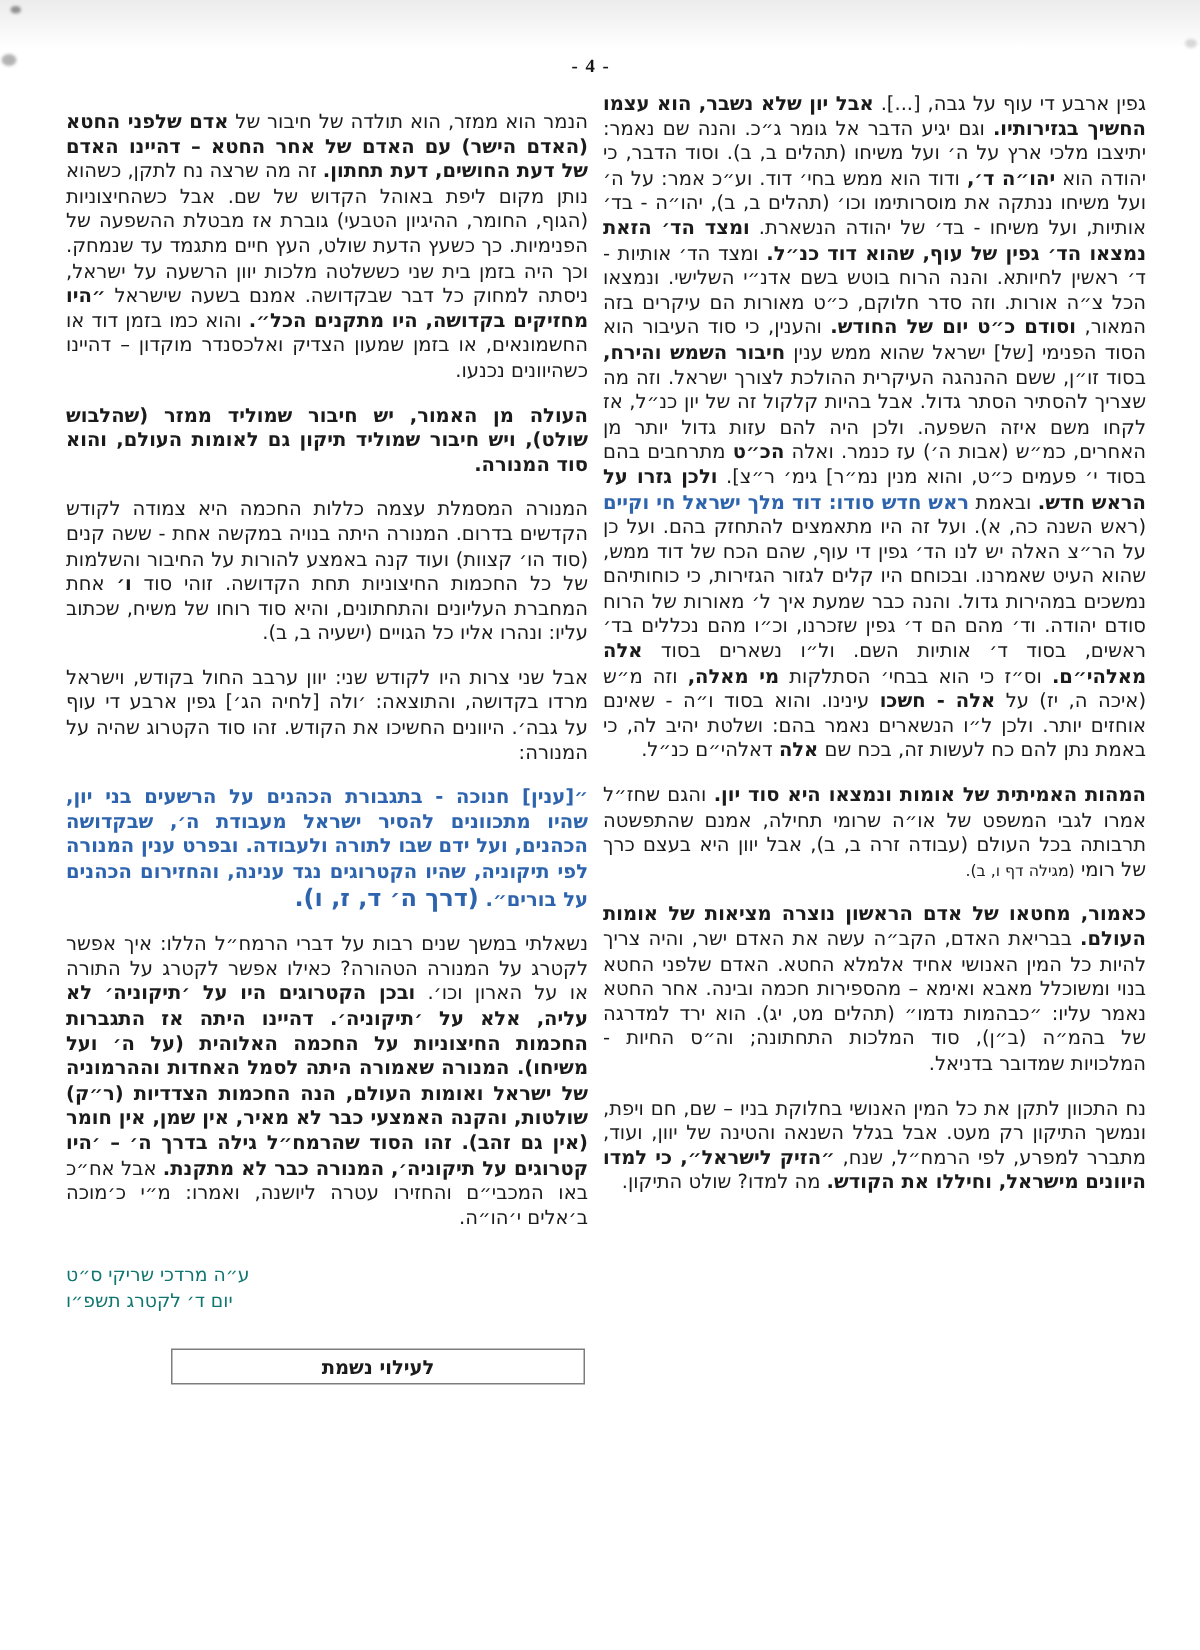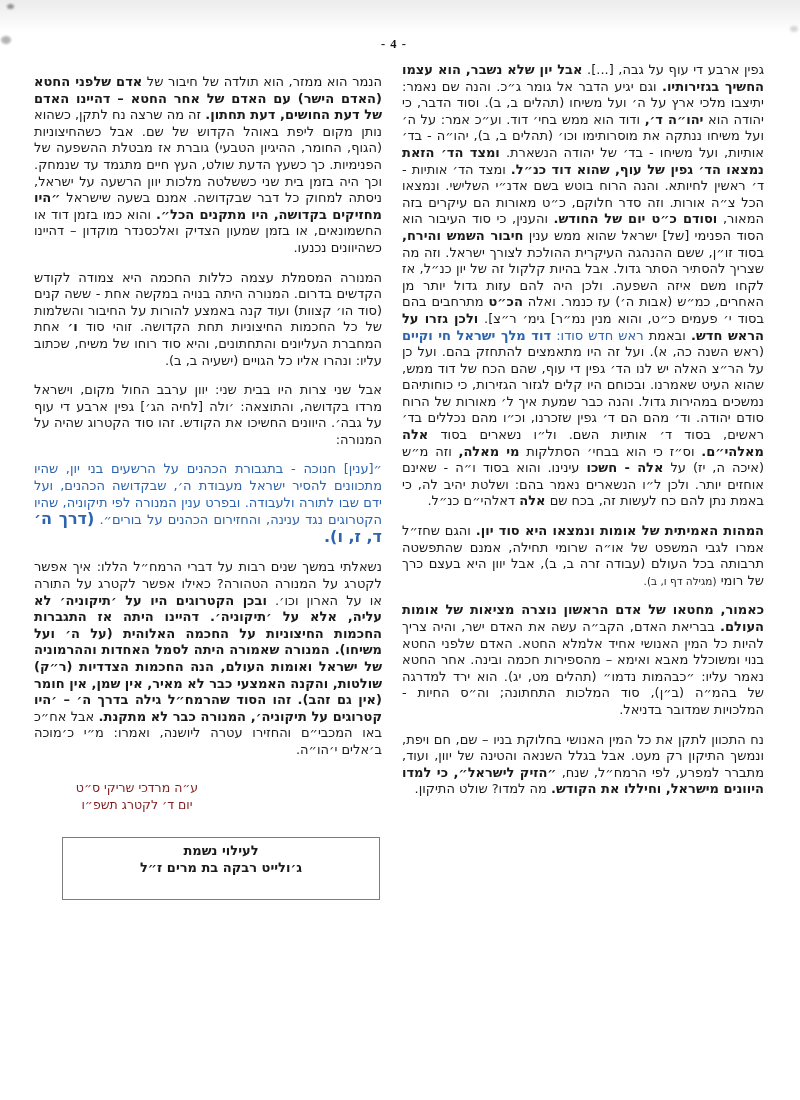--- a/index.html
+++ b/index.html
@@ -19,37 +19,37 @@
   .pagenum{
     position:absolute;top:37px;left:372px;width:44px;text-align:center;
     font-family:"Liberation Serif","DejaVu Serif",serif;
     font-size:12.5px;font-weight:bold;color:#161616;letter-spacing:1px;
   }
   .col{
     position:absolute;direction:rtl;text-align:justify;
     font-size:13px;line-height:16.6px;color:#1b1b1b;
   }
   .col-right{top:62px;right:36px;width:362px;}
-  .col-left{top:74px;left:34px;width:348px;}
+  .col-left{top:74px;left:44px;width:348px;}
   p.para{margin:0 0 13px 0;padding:0;}
   .seg-p{font-weight:normal;}
   .seg-b{font-weight:bold;}
   .seg-bl{color:var(--blue);font-weight:bold;}
-  .seg-blb{color:var(--blue);font-weight:normal;margin-top:40px;}
+  .seg-blb{color:var(--blue);font-weight:bold;margin-top:40px;}
   .seg-s{font-size:10.5px;margin-left:48px;}
   .seg-bls{color:var(--blue);font-size:16px;font-weight:bold;}
   .signature{
-    margin:20px 142px 0 0;text-align:center;direction:rtl;
-    font-size:12.5px;line-height:17px;font-weight:normal;color:#7f1d1d;
+    margin:20px 142px 0 0;text-align:left;direction:rtl;
+    font-size:12.5px;line-height:17px;font-weight:normal;color:#0f766e;
   }
   .dedication{
-    margin:24px 2px 0 0;width:318px;box-sizing:border-box;
+    margin:24px 2px 0 0;width:276px;box-sizing:border-box;
     border:1.5px solid #7d7d7d;background:#fff;
     text-align:center;font-weight:bold;font-size:13px;line-height:17.5px;
-    padding:4px 4px 22px;
+    padding:4px 4px 0;
   }
 </style>
 </head>
 <body>
 
 <div class="page">
   <div class="topband"></div>
   <div class="smudge s1"></div>
   <div class="smudge s2"></div>
   <div class="smudge s3"></div>
@@ -59,26 +59,26 @@
   <div class="col col-right" id="col-right">
       <p class="para"><span class="seg-p">גפין ארבע די עוף על גבה, [...]. </span><span class="seg-b">אבל יון שלא נשבר, הוא עצמו החשיך בגזירותיו.</span><span class="seg-p"> וגם יגיע הדבר אל גומר ג״כ. והנה שם נאמר: יתיצבו מלכי ארץ על ה׳ ועל משיחו (תהלים ב, ב). וסוד הדבר, כי יהודה הוא </span><span class="seg-b">יהו״ה ד׳,</span><span class="seg-p"> ודוד הוא ממש בחי׳ דוד. וע״כ אמר: על ה׳ ועל משיחו ננתקה את מוסרותימו וכו׳ (תהלים ב, ב), יהו״ה - בד׳ אותיות, ועל משיחו - בד׳ של יהודה הנשארת. </span><span class="seg-b">ומצד הד׳ הזאת נמצאו הד׳ גפין של עוף, שהוא דוד כנ״ל.</span><span class="seg-p"> ומצד הד׳ אותיות - ד׳ ראשין לחיותא. והנה הרוח בוטש בשם אדנ״י השלישי. ונמצאו הכל צ״ה אורות. וזה סדר חלוקם, כ״ט מאורות הם עיקרים בזה המאור, </span><span class="seg-b">וסודם כ״ט יום של החודש.</span><span class="seg-p"> והענין, כי סוד העיבור הוא הסוד הפנימי [של] ישראל שהוא ממש ענין </span><span class="seg-b">חיבור השמש והירח,</span><span class="seg-p"> בסוד זו״ן, ששם ההנהגה העיקרית ההולכת לצורך ישראל. וזה מה שצריך להסתיר הסתר גדול. אבל בהיות קלקול זה של יון כנ״ל, אז לקחו משם איזה השפעה. ולכן היה להם עזות גדול יותר מן האחרים, כמ״ש (אבות ה׳) עז כנמר. ואלה </span><span class="seg-b">הכ״ט</span><span class="seg-p"> מתרחבים בהם בסוד י׳ פעמים כ״ט, והוא מנין נמ״ר] גימ׳ ר״צ]. </span><span class="seg-b">ולכן גזרו על הראש חדש.</span><span class="seg-p"> ובאמת </span><span class="seg-blb">ראש חדש סודו: </span><span class="seg-bl">דוד מלך ישראל חי וקיים</span><span class="seg-p"> (ראש השנה כה, א). ועל זה היו מתאמצים להתחזק בהם. ועל כן על הר״צ האלה יש לנו הד׳ גפין די עוף, שהם הכח של דוד ממש, שהוא העיט שאמרנו. ובכוחם היו קלים לגזור הגזירות, כי כוחותיהם נמשכים במהירות גדול. והנה כבר שמעת איך ל׳ מאורות של הרוח סודם יהודה. וד׳ מהם הם ד׳ גפין שזכרנו, וכ״ו מהם נכללים בד׳ ראשים, בסוד ד׳ אותיות השם. ול״ו נשארים בסוד </span><span class="seg-b">אלה מאלהי״ם.</span><span class="seg-p"> וס״ז כי הוא בבחי׳ הסתלקות </span><span class="seg-b">מי מאלה,</span><span class="seg-p"> וזה מ״ש (איכה ה, יז) על </span><span class="seg-b">אלה - חשכו</span><span class="seg-p"> עינינו. והוא בסוד ו״ה - שאינם אוחזים יותר. ולכן ל״ו הנשארים נאמר בהם: ושלטת יהיב לה, כי באמת נתן להם כח לעשות זה, בכח שם </span><span class="seg-b">אלה</span><span class="seg-p"> דאלהי״ם כנ״ל.</span></p>
       <p class="para"><span class="seg-b">המהות האמיתית של אומות ונמצאו היא סוד יון.</span><span class="seg-p"> והגם שחז״ל אמרו לגבי המשפט של או״ה שרומי תחילה, אמנם שהתפשטה תרבותה בכל העולם (עבודה זרה ב, ב), אבל יוון היא בעצם כרך של רומי </span><span class="seg-s">(מגילה דף ו, ב).</span></p>
       <p class="para"><span class="seg-b">כאמור, מחטאו של אדם הראשון נוצרה מציאות של אומות העולם.</span><span class="seg-p"> בבריאת האדם, הקב״ה עשה את האדם ישר, והיה צריך להיות כל המין האנושי אחיד אלמלא החטא. האדם שלפני החטא בנוי ומשוכלל מאבא ואימא – מהספירות חכמה ובינה. אחר החטא נאמר עליו: ״כבהמות נדמו״ (תהלים מט, יג). הוא ירד למדרגה של בהמ״ה (ב״ן), סוד המלכות התחתונה; וה״ס החיות - המלכויות שמדובר בדניאל.</span></p>
       <p class="para"><span class="seg-p">נח התכוון לתקן את כל המין האנושי בחלוקת בניו – שם, חם ויפת, ונמשך התיקון רק מעט. אבל בגלל השנאה והטינה של יוון, ועוד, מתברר למפרע, לפי הרמח״ל, שנח, </span><span class="seg-b">״הזיק לישראל״, כי למדו היוונים מישראל, וחיללו את הקודש.</span><span class="seg-p"> מה למדו? שולט התיקון.</span></p>
     </div>
 
   <div class="col col-left" id="col-left">
 
   <p class="para"><span class="seg-p">הנמר הוא ממזר, הוא תולדה של חיבור של </span><span class="seg-b">אדם שלפני החטא (האדם הישר) עם האדם של אחר החטא – דהיינו האדם של דעת החושים, דעת תחתון.</span><span class="seg-p"> זה מה שרצה נח לתקן, כשהוא נותן מקום ליפת באוהל הקדוש של שם. אבל כשהחיצוניות (הגוף, החומר, ההיגיון הטבעי) גוברת אז מבטלת ההשפעה של הפנימיות. כך כשעץ הדעת שולט, העץ חיים מתגמד עד שנמחק. וכך היה בזמן בית שני כששלטה מלכות יוון הרשעה על ישראל, ניסתה למחוק כל דבר שבקדושה. אמנם בשעה שישראל </span><span class="seg-b">״היו מחזיקים בקדושה, היו מתקנים הכל״.</span><span class="seg-p"> והוא כמו בזמן דוד או החשמונאים, או בזמן שמעון הצדיק ואלכסנדר מוקדון – דהיינו כשהיוונים נכנעו.</span></p>
+      <p class="para"><span class="seg-b">העולה מן האמור, יש חיבור שמוליד ממזר (שהלבוש שולט), ויש חיבור שמוליד תיקון גם לאומות העולם, והוא סוד המנורה.</span></p>
       <p class="para"><span class="seg-p">המנורה המסמלת עצמה כללות החכמה היא צמודה לקודש הקדשים בדרום. המנורה היתה בנויה במקשה אחת - ששה קנים (סוד הו׳ קצוות) ועוד קנה באמצע להורות על החיבור והשלמות של כל החכמות החיצוניות תחת הקדושה. זוהי סוד </span><span class="seg-b">ו׳</span><span class="seg-p"> אחת המחברת העליונים והתחתונים, והיא סוד רוחו של משיח, שכתוב עליו: ונהרו אליו כל הגויים (ישעיה ב, ב).</span></p>
-      <p class="para"><span class="seg-p">אבל שני צרות היו בבית שני: יוון ערבב החול מקום, וישראל מרדו בקדושה, והתוצאה: ׳ולה [לחיה הג׳] גפין ארבע די עוף על גבה׳. היוונים החשיכו את הקודש. זהו סוד הקטרוג שהיה על המנורה:</span></p>
+      <p class="para"><span class="seg-p">אבל שני צרות היו לקודש שני: יוון ערבב החול בקודש, וישראל מרדו בקדושה, והתוצאה: ׳ולה [לחיה הג׳] גפין ארבע די עוף על גבה׳. היוונים החשיכו את הקודש. זהו סוד הקטרוג שהיה על המנורה:</span></p>
       <p class="para"><span class="seg-blb">״[ענין] חנוכה - בתגבורת הכהנים על הרשעים בני יון, שהיו מתכוונים להסיר ישראל מעבודת ה׳, שבקדושה הכהנים, ועל ידם שבו לתורה ולעבודה. ובפרט ענין המנורה לפי תיקוניה, שהיו הקטרוגים נגד ענינה, והחזירום הכהנים על בורים״. </span><span class="seg-bls">(דרך ה׳ ד, ז, ו).</span></p>
       <p class="para"><span class="seg-p">נשאלתי במשך שנים רבות על דברי הרמח״ל הללו: איך אפשר לקטרג על המנורה הטהורה? כאילו אפשר לקטרג על התורה או על הארון וכו׳. </span><span class="seg-b">ובכן הקטרוגים היו על ׳תיקוניה׳ לא עליה, אלא על ׳תיקוניה׳. דהיינו היתה אז התגברות החכמות החיצוניות על החכמה האלוהית (על ה׳ ועל משיחו). המנורה שאמורה היתה לסמל האחדות וההרמוניה של ישראל ואומות העולם, הנה החכמות הצדדיות (ר״ק) שולטות, והקנה האמצעי כבר לא מאיר, אין שמן, אין חומר (אין גם זהב). זהו הסוד שהרמח״ל גילה בדרך ה׳ – ׳היו קטרוגים על תיקוניה׳, המנורה כבר לא מתקנת.</span><span class="seg-p"> אבל אח״כ באו המכבי״ם והחזירו עטרה ליושנה, ואמרו: מ״י כ׳מוכה ב׳אלים י׳הו״ה.</span></p>
       <div class="signature">
         <div>ע״ה מרדכי שריקי ס״ט</div>
         <div>יום ד׳ לקטרג תשפ״ו</div>
       </div>
       <div class="dedication">
         <div>לעילוי נשמת</div>
-        <div>ג׳ולייט רבקה בת מרים ז״ל</div>
       </div>
     </div>
 </div>
 
 </body></html>

